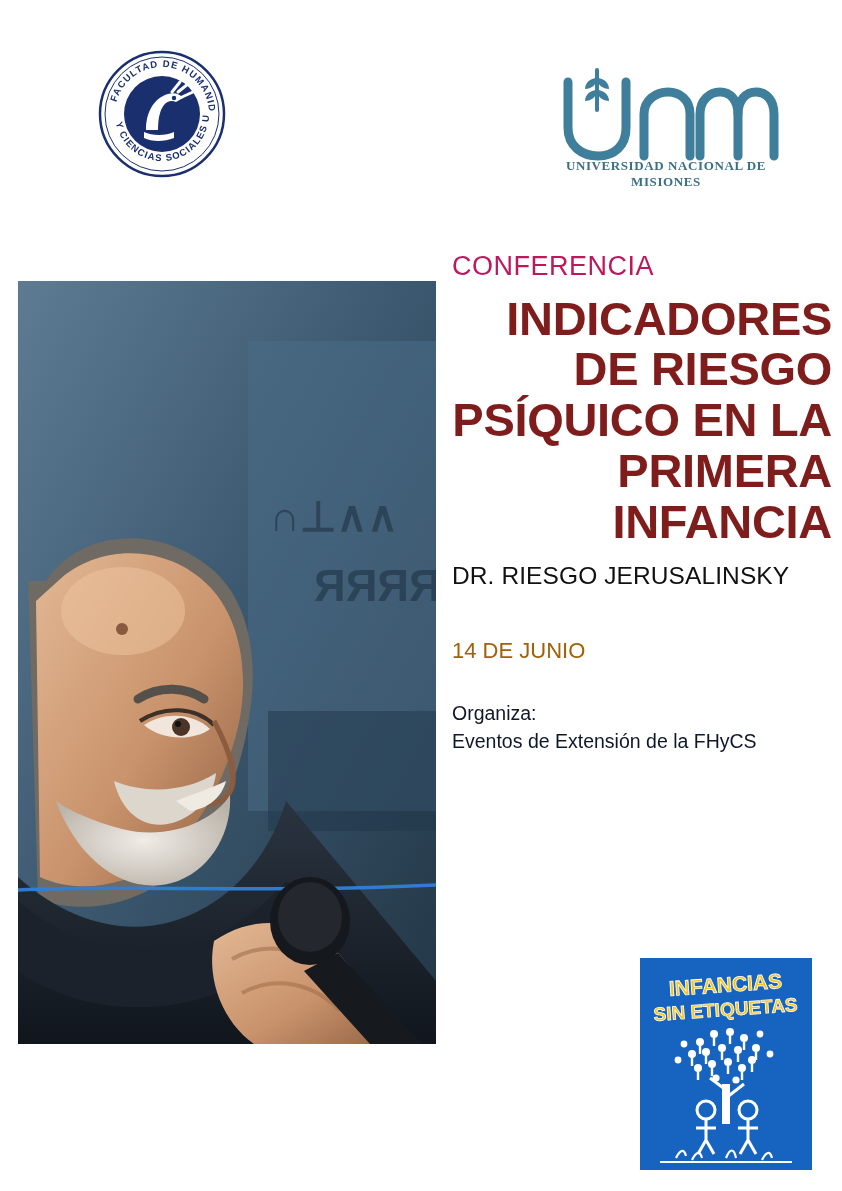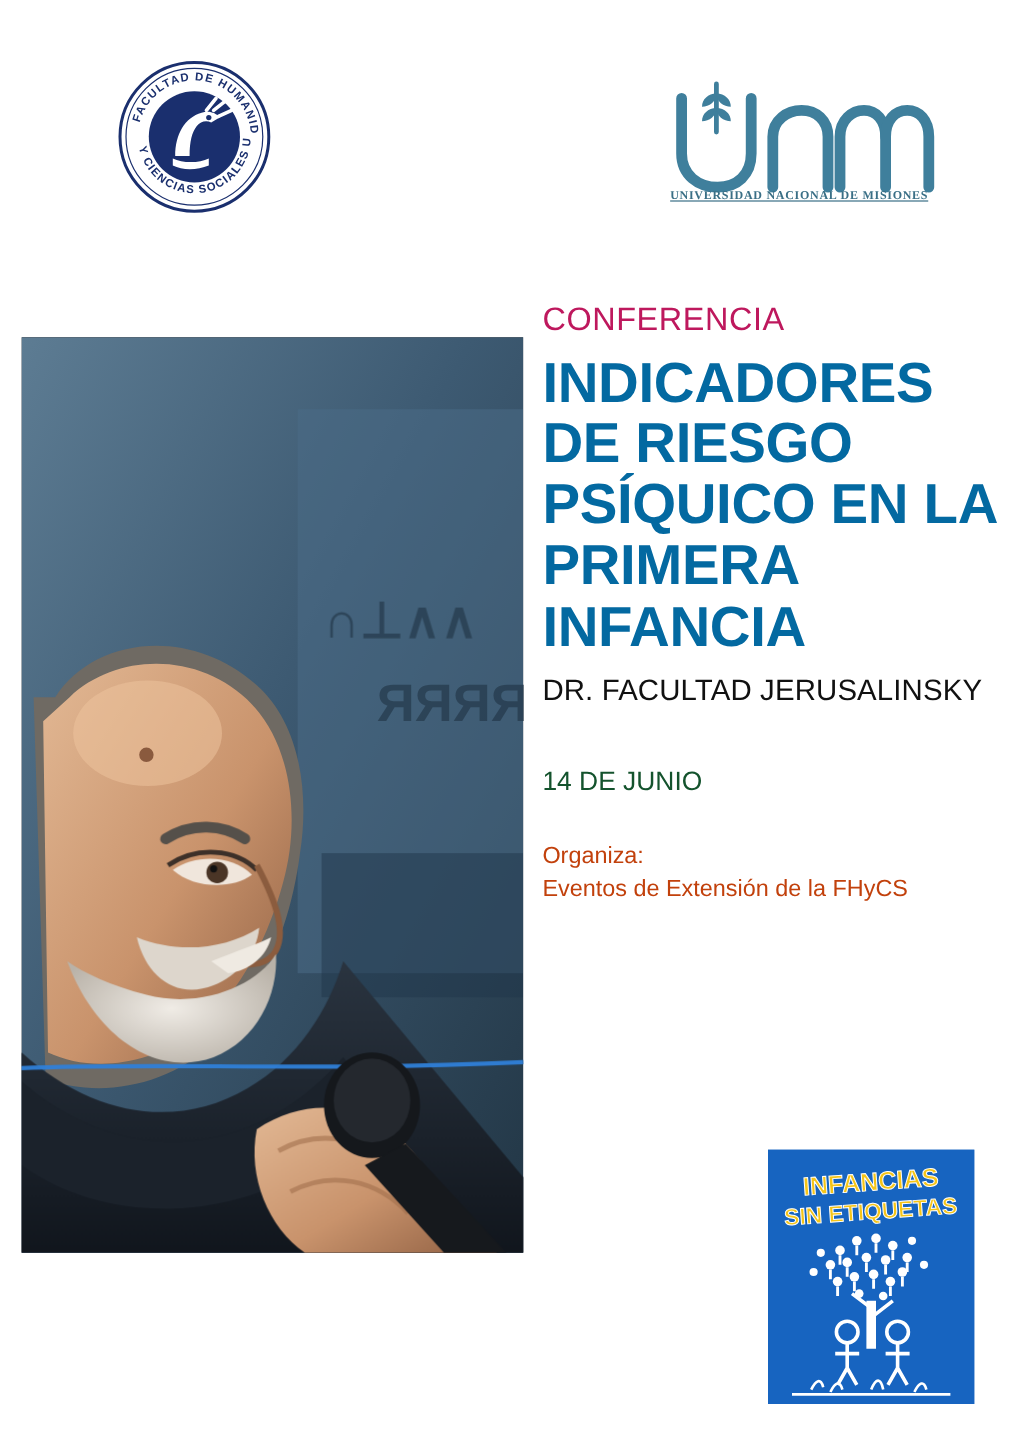--- a/index.html
+++ b/index.html
@@ -42,26 +42,25 @@
     width: 236px;
     height: 118px;
   }
   .unam-logo svg { display: block; }
   .unam-caption {
     position: absolute;
     left: 548px;
     top: 158px;
     width: 236px;
     text-align: center;
-    font-size: 10px;
+    font-size: 13px;
     letter-spacing: 0.6px;
     color: #3a6f86;
     font-weight: bold;
     font-family: "Liberation Serif", serif;
-    text-decoration: underline;
   }
 
   
   .photo {
     position: absolute;
     left: 18px;
     top: 281px;
     width: 418px;
     height: 763px;
     overflow: hidden;
@@ -85,43 +84,44 @@
     margin: 0 0 12px 0;
     font-weight: normal;
   }
 
   .title {
     font-size: 47px;
     font-weight: bold;
     line-height: 1.08;
     letter-spacing: -0.3px;
     margin: 0 0 14px 0;
-    color: #0369a1;
+    color: #7f1d1d;
+    text-align: right;
   }
 
   .speaker {
     font-size: 24.5px;
     line-height: 1.2;
     margin: 0 0 44px 0;
     color: #111111;
     letter-spacing: 0.1px;
   }
 
   .details {
     font-size: 22px;
     line-height: 1.42;
     margin: 0 0 34px 0;
-    color: #14532d;
+    color: #a16207;
   }
   .details div { white-space: nowrap; }
 
   .organizer {
     font-size: 19.5px;
     line-height: 1.42;
-    color: #c2410c;
+    color: #0f172a;
   }
   .organizer div { white-space: nowrap; }
 
   
   .badge {
     position: absolute;
     left: 640px;
     top: 958px;
     width: 172px;
     height: 212px;
@@ -252,21 +252,21 @@
 
     <ellipse cx="292" cy="640" rx="40" ry="44" fill="#15181c"></ellipse>
     <ellipse cx="292" cy="636" rx="32" ry="35" fill="#24282e"></ellipse>
     <path d="M320 672 L404 763 L352 763 L286 690 Z" fill="#16191d"></path>
   </svg>
 </div>
 
 <div class="content">
   <p class="kicker">CONFERENCIA</p>
   <h1 class="title">INDICADORES DE RIESGO PSÍQUICO EN LA PRIMERA INFANCIA</h1>
-  <p class="speaker">DR. FACULTAD JERUSALINSKY</p>
+  <p class="speaker">DR. RIESGO JERUSALINSKY</p>
 
   <div class="details">
     <div>14 DE JUNIO</div>
   </div>
 
   <div class="organizer">
     <div>Organiza:</div>
     <div>Eventos de Extensión de la FHyCS</div>
   </div>
 </div>

